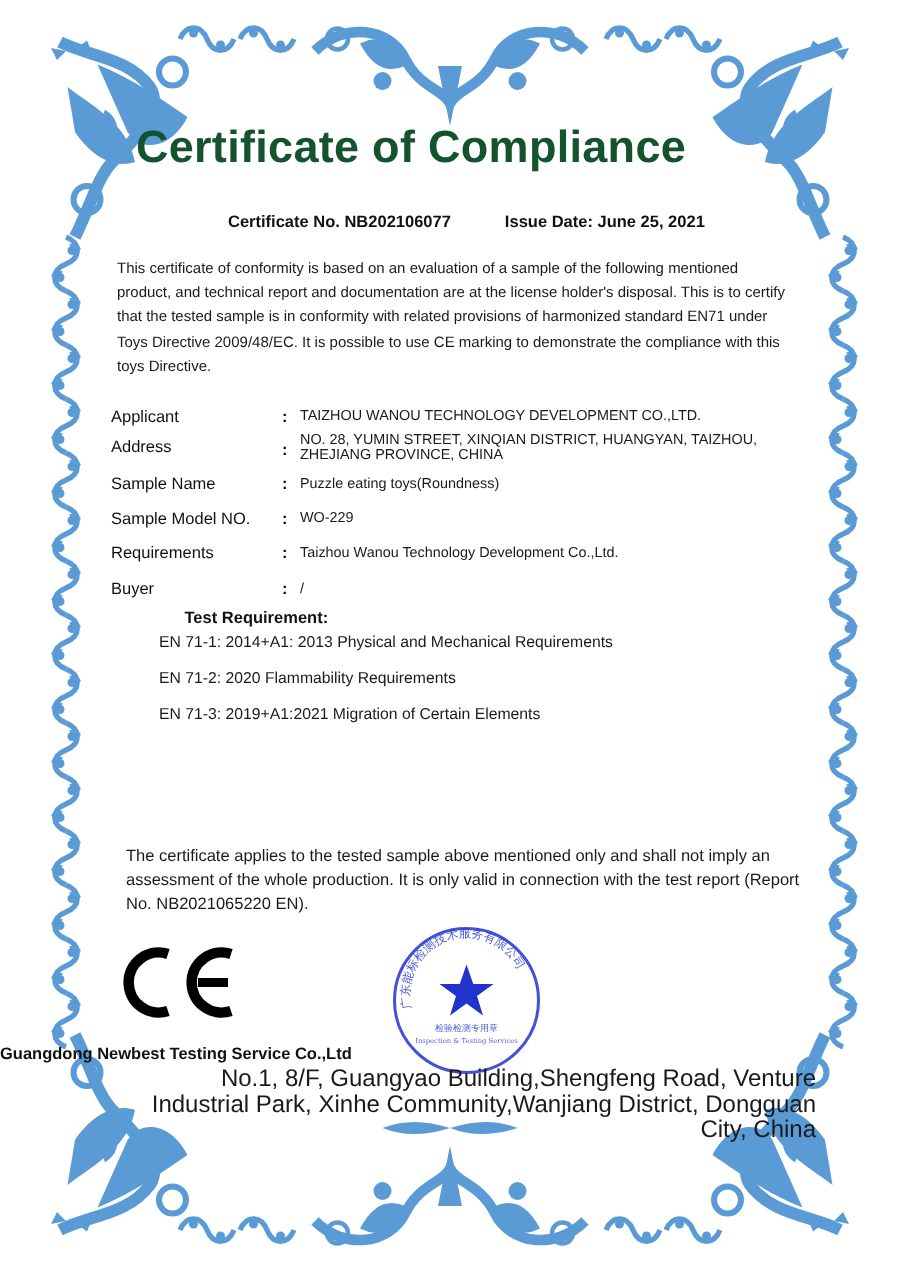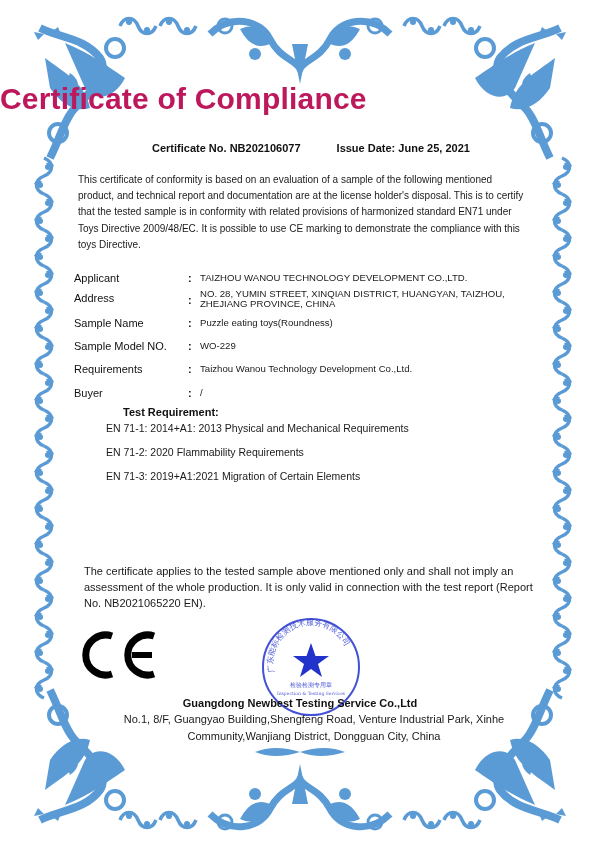--- a/index.html
+++ b/index.html
@@ -1,33 +1,33 @@
 <!DOCTYPE html>
 <html><head>
 <meta charset="utf-8">
 <style>
   html, body { margin: 0; padding: 0; background: #ffffff; }
   body { width: 600px; height: 848px; position: relative; overflow: hidden;
          font-family: "Liberation Sans", sans-serif; color: #111; }
   .border-layer { position: absolute; left: 0; top: 0; width: 600px; height: 848px; pointer-events: none; }
   .abs { position: absolute; }
-  .title { left: 0; width: 548px; top: 82px; font-size: 30px; font-weight: bold; letter-spacing: 0.2px; color: #be185d; }
+  .title { left: 0; width: 548px; top: 82px; text-align: center; font-size: 30px; font-weight: bold; letter-spacing: 0.2px; color: #14532d; }
   .certline { top: 142px; left: 152px; font-size: 11px; font-weight: bold; color: #111; white-space: nowrap; }
   .certline span.gap { display: inline-block; width: 36px; }
   .intro { top: 172px; left: 78px; width: 450px; font-size: 10px; line-height: 16.2px; color: #1a1a1a; }
   .field-label { left: 74px; font-size: 11px; font-weight: normal; color: #111; }
   .field-colon { left: 188px; font-size: 11px; font-weight: bold; color: #111; }
   .field-value { left: 200px; font-size: 9.6px; color: #1a1a1a; line-height: 10px; width: 340px; }
   .testreq-label { left: 82px; top: 406px; font-size: 11px; font-weight: bold; color: #111; margin-left: 41px; }
   .req { left: 106px; font-size: 10.5px; color: #1a1a1a; white-space: nowrap; }
   .footer-text { top: 563px; left: 84px; width: 450px; font-size: 11px; line-height: 16.2px; color: #1a1a1a; }
   .ce { left: 82px; top: 630px; width: 80px; height: 50px; }
   .stamp { left: 257px; top: 613px; width: 108px; height: 108px; }
-  .company { top: 697px; left: 0; width: 600px; text-align: center; font-size: 11px; font-weight: bold; color: #111; }
-  .company-addr { top: 711px; left: 84px; width: 460px; text-align: center; font-size: 11px; line-height: 17px; color: #1a1a1a; }
+  .company { top: 697px; left: 0; width: 600px; font-size: 11px; font-weight: bold; color: #111; }
+  .company-addr { top: 711px; left: 84px; width: 460px; text-align: right; font-size: 16px; line-height: 17px; color: #1a1a1a; }
 </style>
 </head>
 <body>
 
 <svg class="border-layer" viewBox="0 0 600 848" xmlns="http://www.w3.org/2000/svg">
   <defs>
     <g id="vine">
       <path d="M0,0 c10,4 10,14 0,18 c-10,4 -10,14 0,18" fill="none" stroke="#5b9bd5" stroke-width="3.5"></path>
       <circle cx="4" cy="9" r="3" fill="#5b9bd5"></circle>
       <circle cx="-4" cy="27" r="3" fill="#5b9bd5"></circle>

